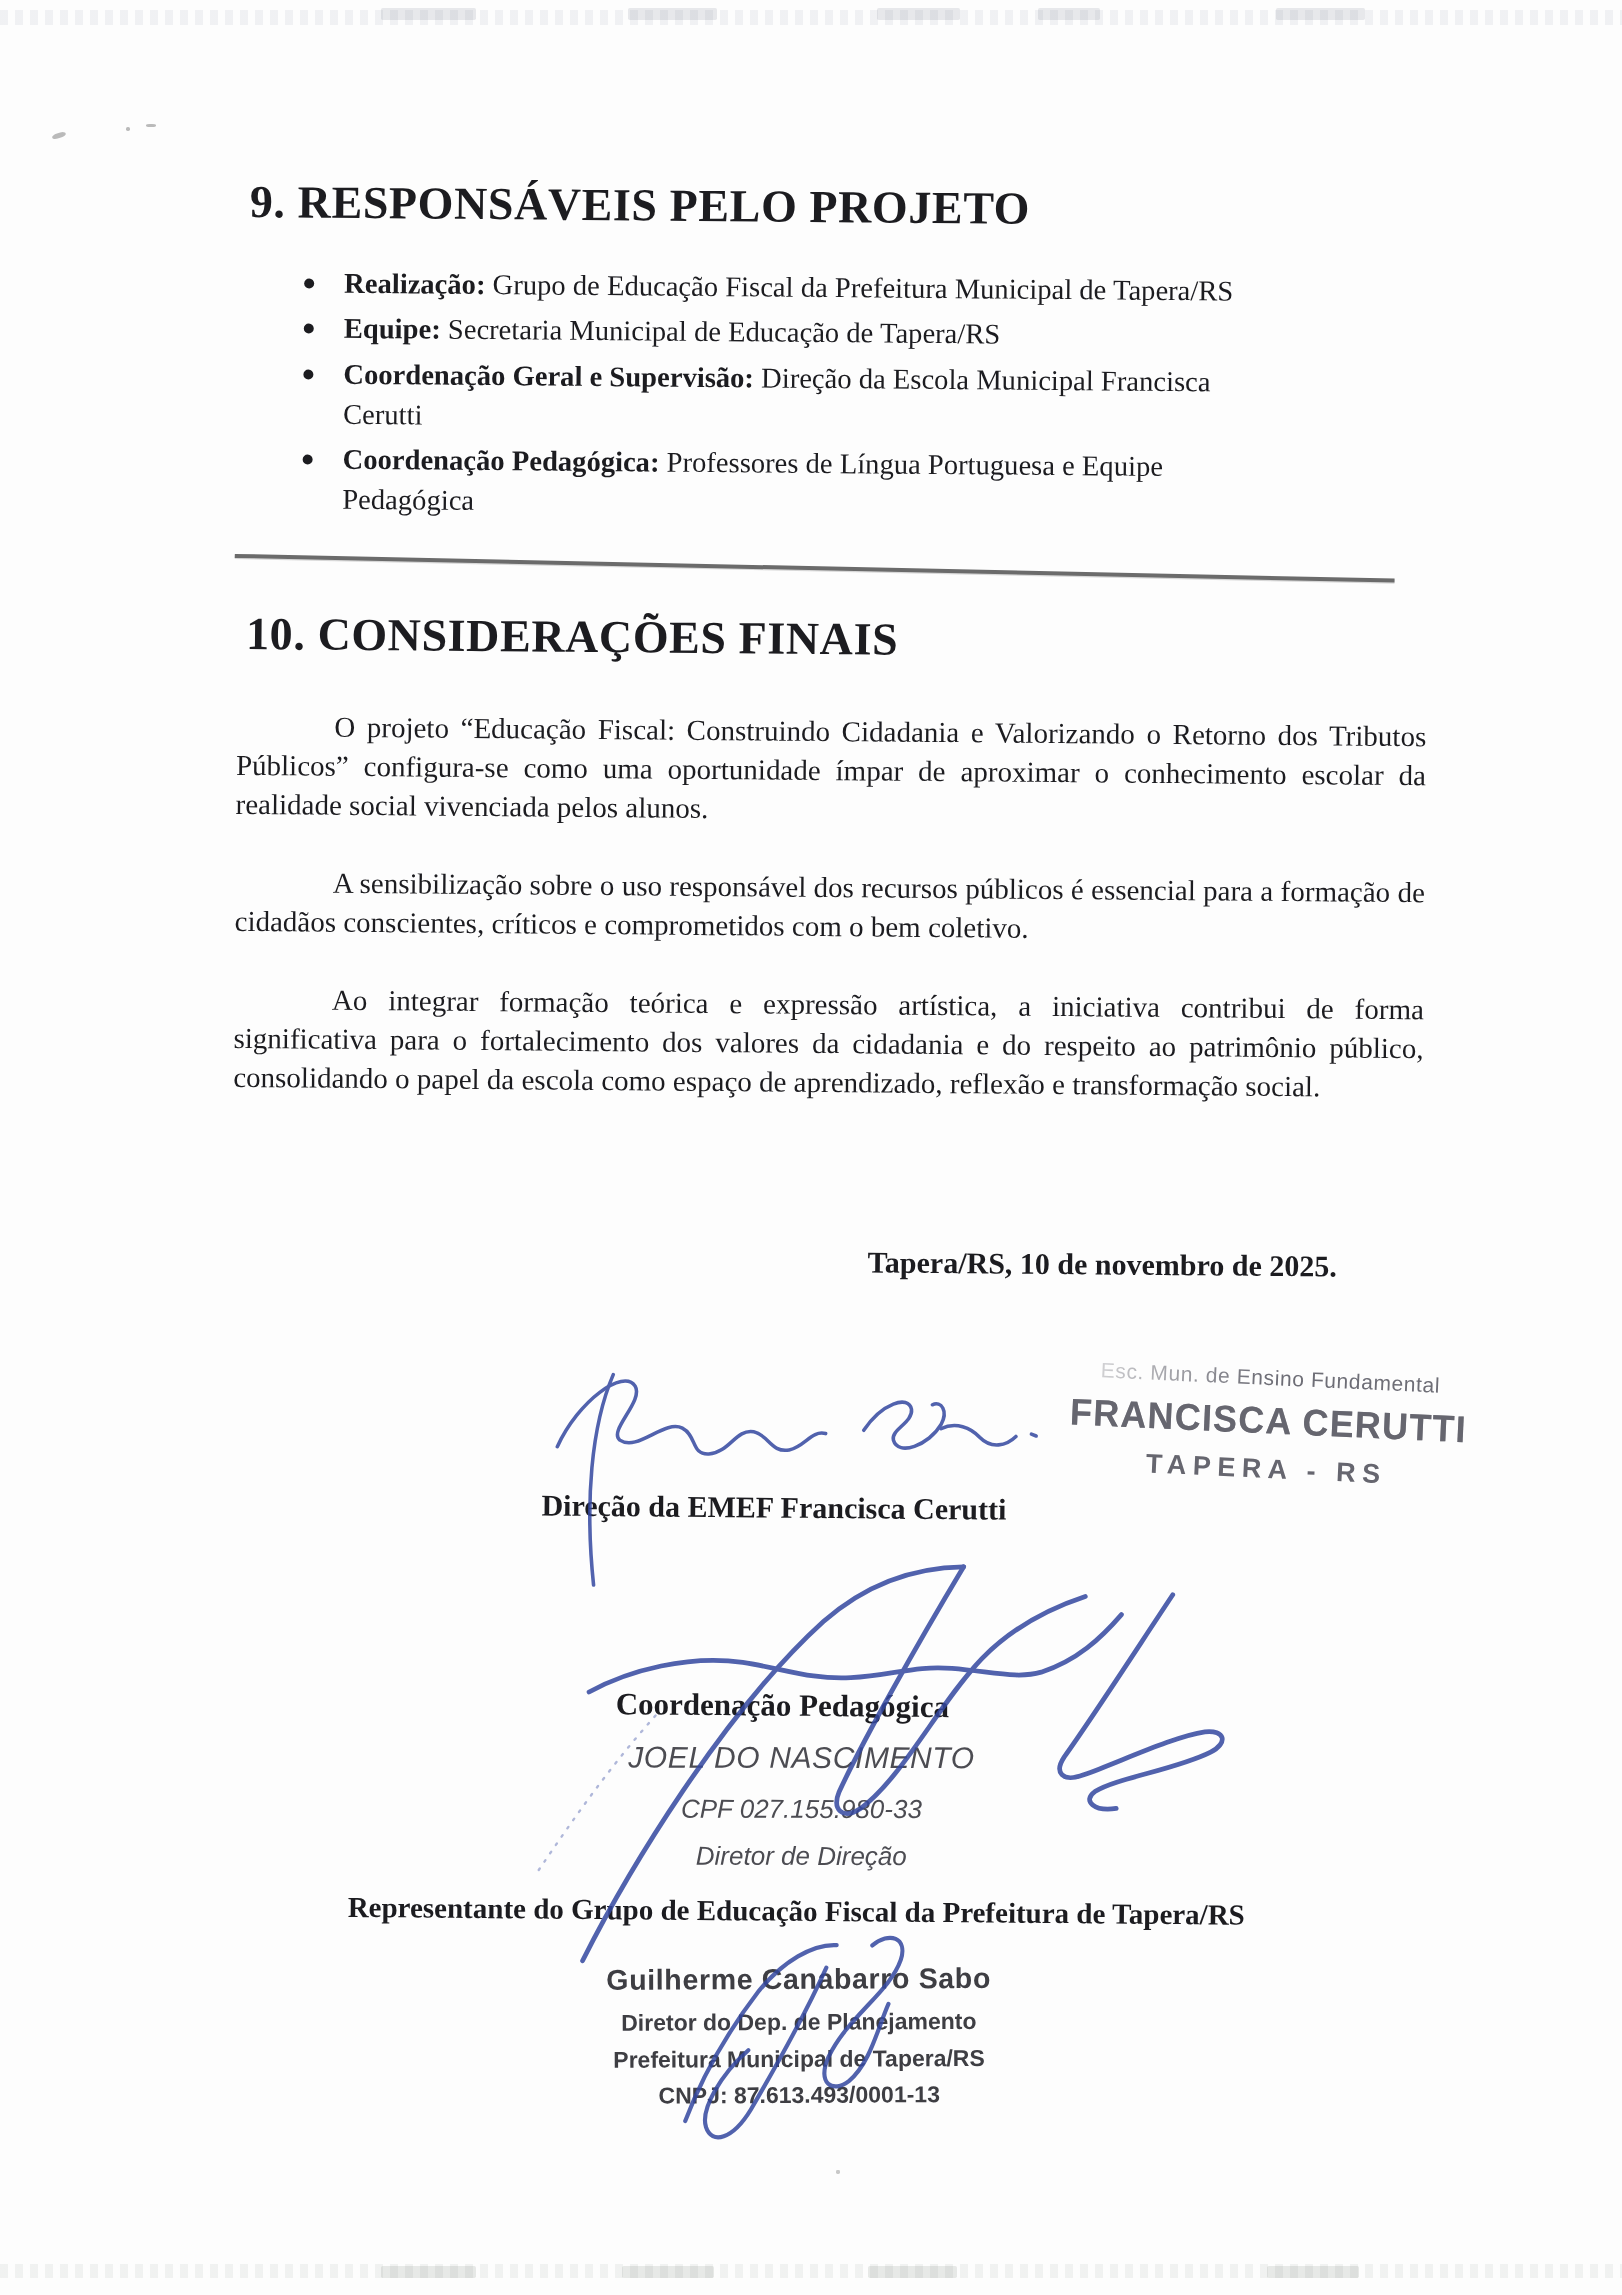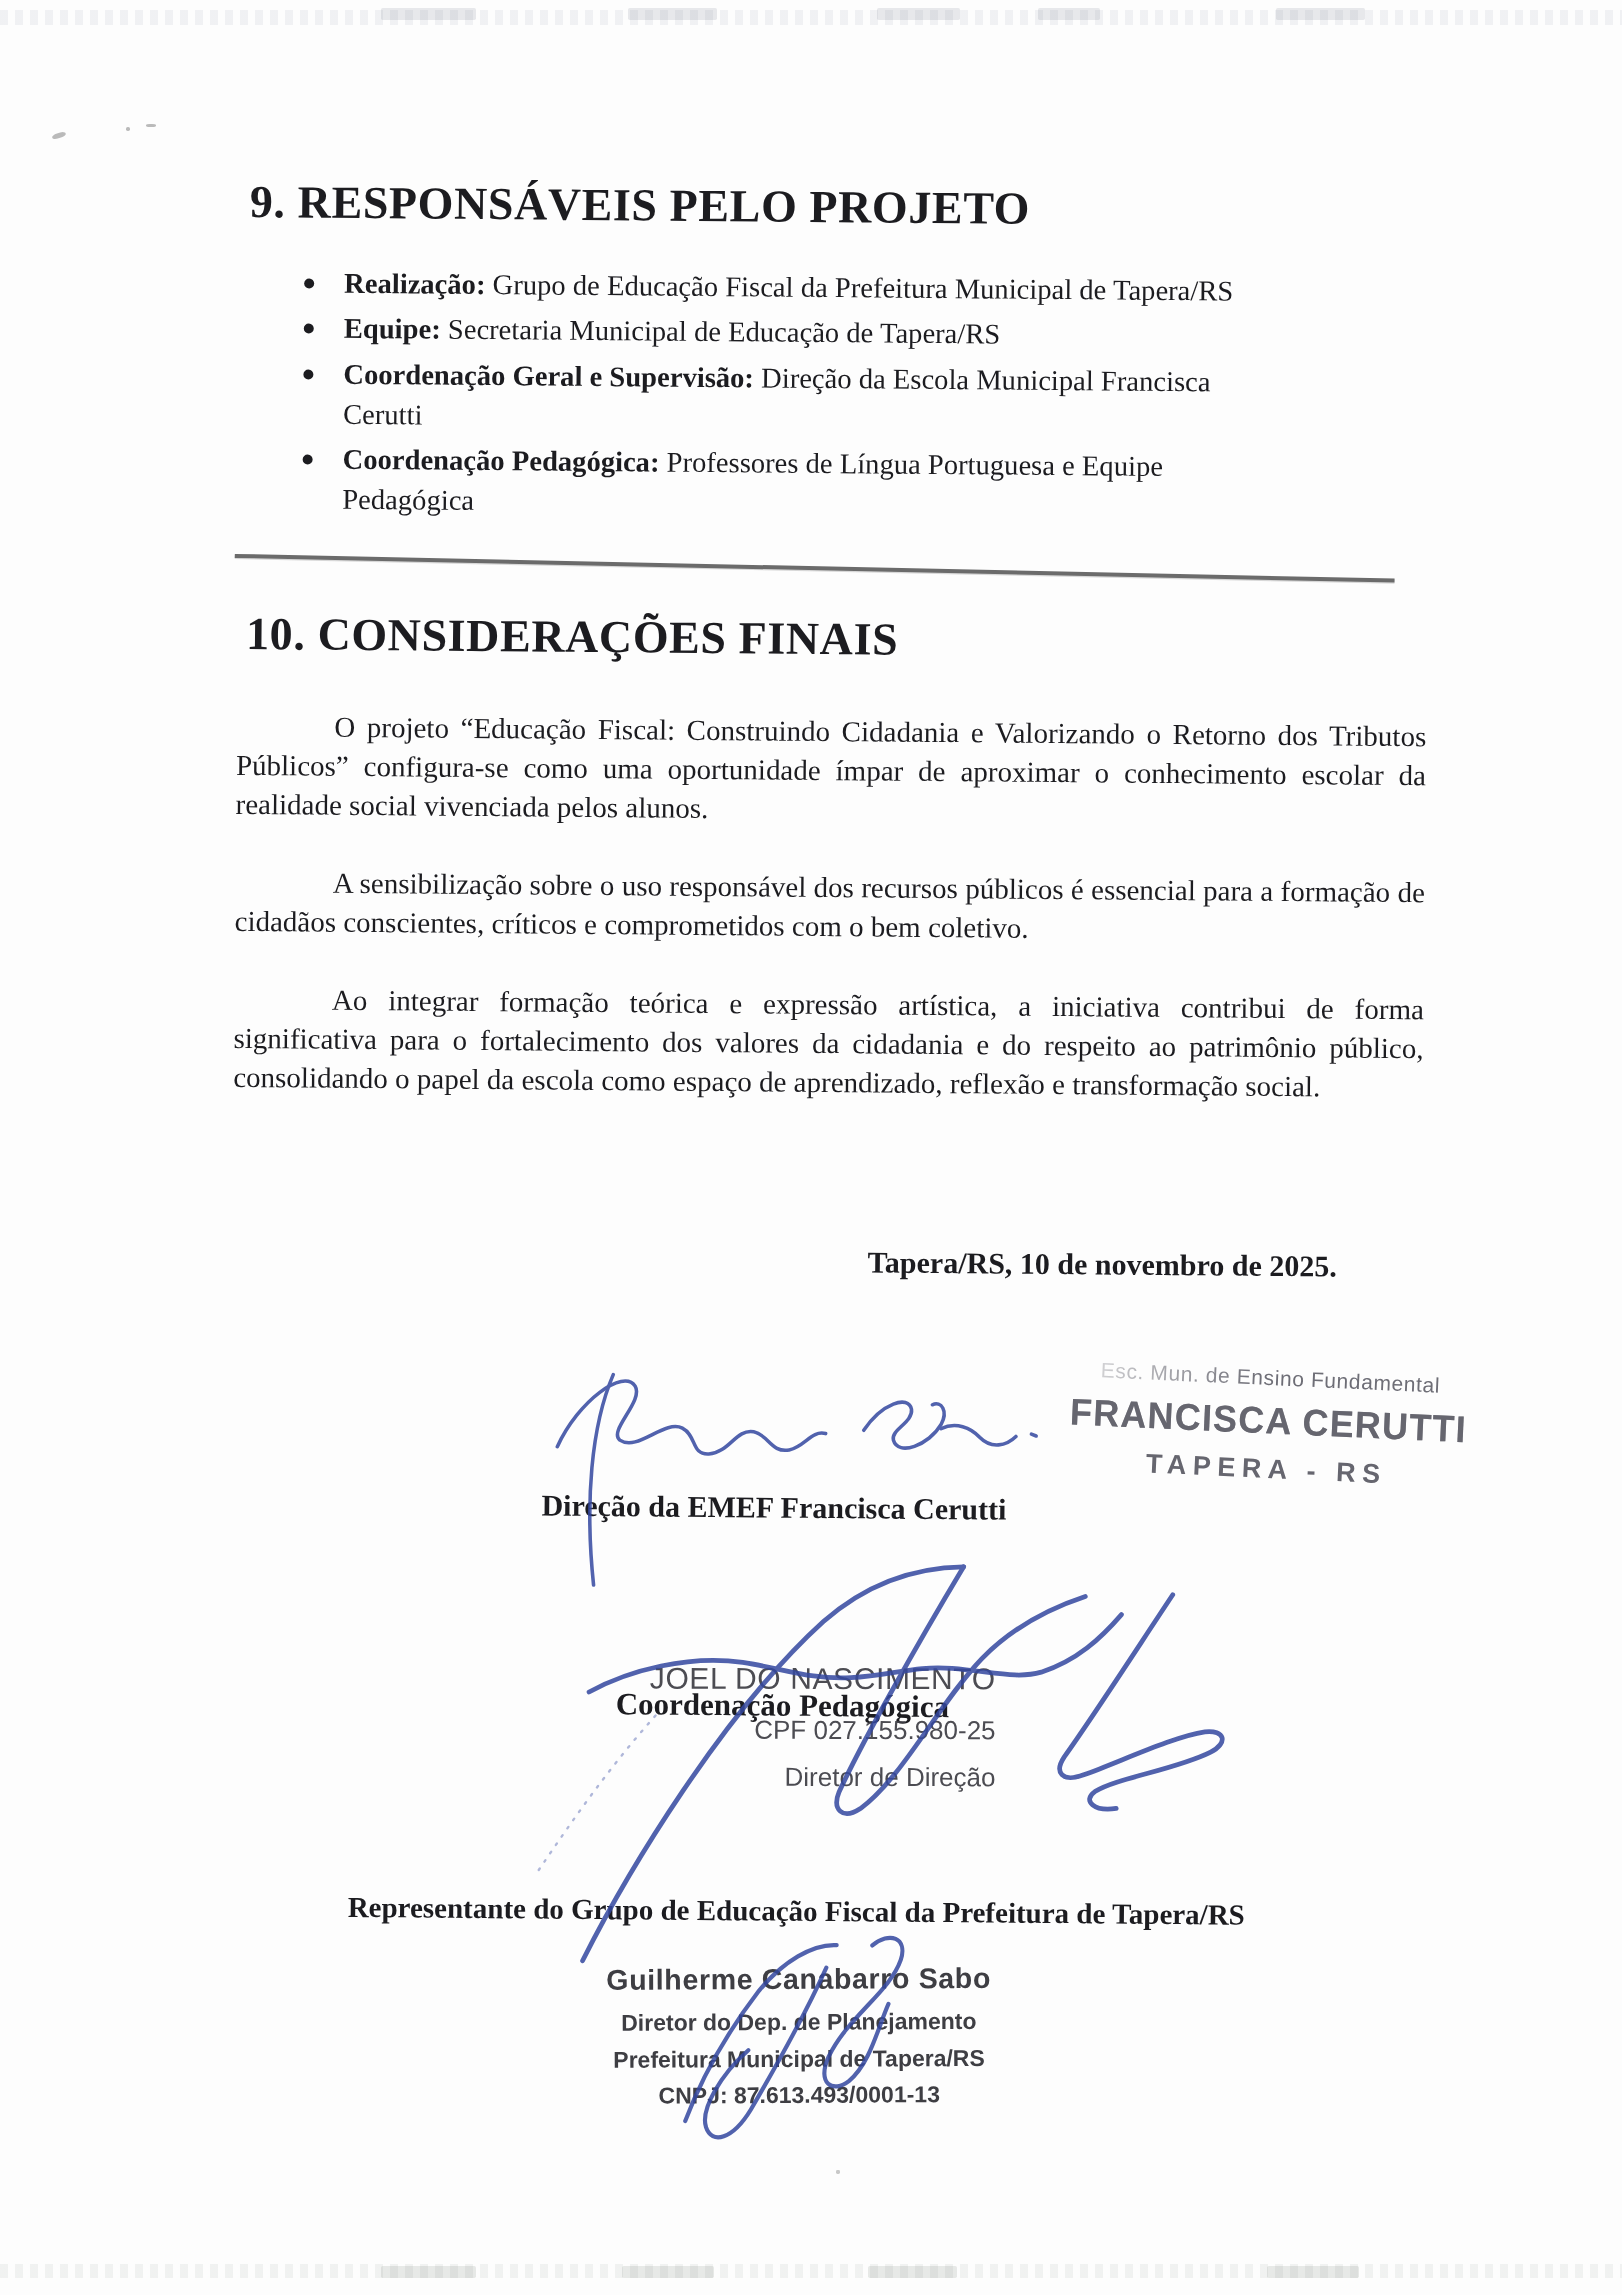--- a/index.html
+++ b/index.html
@@ -44,22 +44,22 @@
   .stamp-francisca{position:absolute;left:1074px;top:1357px;width:410px;text-align:center;
                    font-family:"Liberation Sans",sans-serif;color:#565660;
                    transform:rotate(2.1deg);opacity:.9;}
   .stamp-francisca .sf1{font-size:21px;letter-spacing:0.6px;white-space:nowrap;
         -webkit-mask-image:linear-gradient(to right,rgba(0,0,0,.14) 0%,rgba(0,0,0,.5) 20%,rgba(0,0,0,.95) 48%);
         mask-image:linear-gradient(to right,rgba(0,0,0,.14) 0%,rgba(0,0,0,.5) 20%,rgba(0,0,0,.95) 48%);}
   .stamp-francisca .sf2{font-size:36px;font-weight:bold;letter-spacing:1.2px;margin-top:9.5px;white-space:nowrap;
                         transform:scaleY(1.04);text-shadow:0 0 0.6px rgba(86,86,96,.55);}
   .stamp-francisca .sf3{font-size:27px;font-weight:bold;letter-spacing:6.5px;margin-top:12px;white-space:nowrap;}
 
-  .stamp-joel{position:absolute;left:622px;top:1657px;width:387px;text-align:right;
-              font-family:"Liberation Sans",sans-serif;color:#3f3f46;
+  .stamp-joel{position:absolute;left:622px;top:1736px;width:387px;text-align:center;
+              font-family:"Liberation Sans",sans-serif;font-style:italic;color:#3f3f46;
               transform:rotate(-0.4deg);opacity:.93;}
   .stamp-joel .sj1{font-size:30px;letter-spacing:0.6px;white-space:nowrap;}
   .stamp-joel .sj2{font-size:26px;margin-top:19px;white-space:nowrap;}
   .stamp-joel .sj3{font-size:26px;margin-top:15.5px;white-space:nowrap;}
 
   .stamp-guilherme{position:absolute;left:604px;top:1958px;width:422px;text-align:center;
                    font-family:"Liberation Sans",sans-serif;font-weight:bold;color:#2e2e34;
                    transform:rotate(-0.8deg);opacity:.92;}
   .stamp-guilherme .sg1{font-size:28.6px;letter-spacing:0.6px;white-space:nowrap;}
   .stamp-guilherme .sg2{font-size:23px;margin-top:13px;white-space:nowrap;}
@@ -134,21 +134,21 @@
       <div class="sf1">Esc. Mun. de Ensino Fundamental</div>
       <div class="sf2">FRANCISCA CERUTTI</div>
       <div class="sf3">TAPERA - RS</div>
     </div>
 
     <div class="label-direcao">Direção da EMEF Francisca Cerutti</div>
 
     <div class="label-coord">Coordenação Pedagógica</div>
     <div class="stamp-joel">
       <div class="sj1">JOEL DO NASCIMENTO</div>
-      <div class="sj2">CPF 027.155.980-25</div>
+      <div class="sj2">CPF 027.155.980-33</div>
       <div class="sj3">Diretor de Direção</div>
     </div>
 
     <div class="heading-rep">Representante do Grupo de Educação Fiscal da Prefeitura de Tapera/RS</div>
     <div class="stamp-guilherme">
       <div class="sg1">Guilherme Canabarro Sabo</div>
       <div class="sg2">Diretor do Dep. de Planejamento</div>
       <div class="sg3">Prefeitura Municipal de Tapera/RS</div>
       <div class="sg4">CNPJ: 87.613.493/0001-13</div>
     </div>

